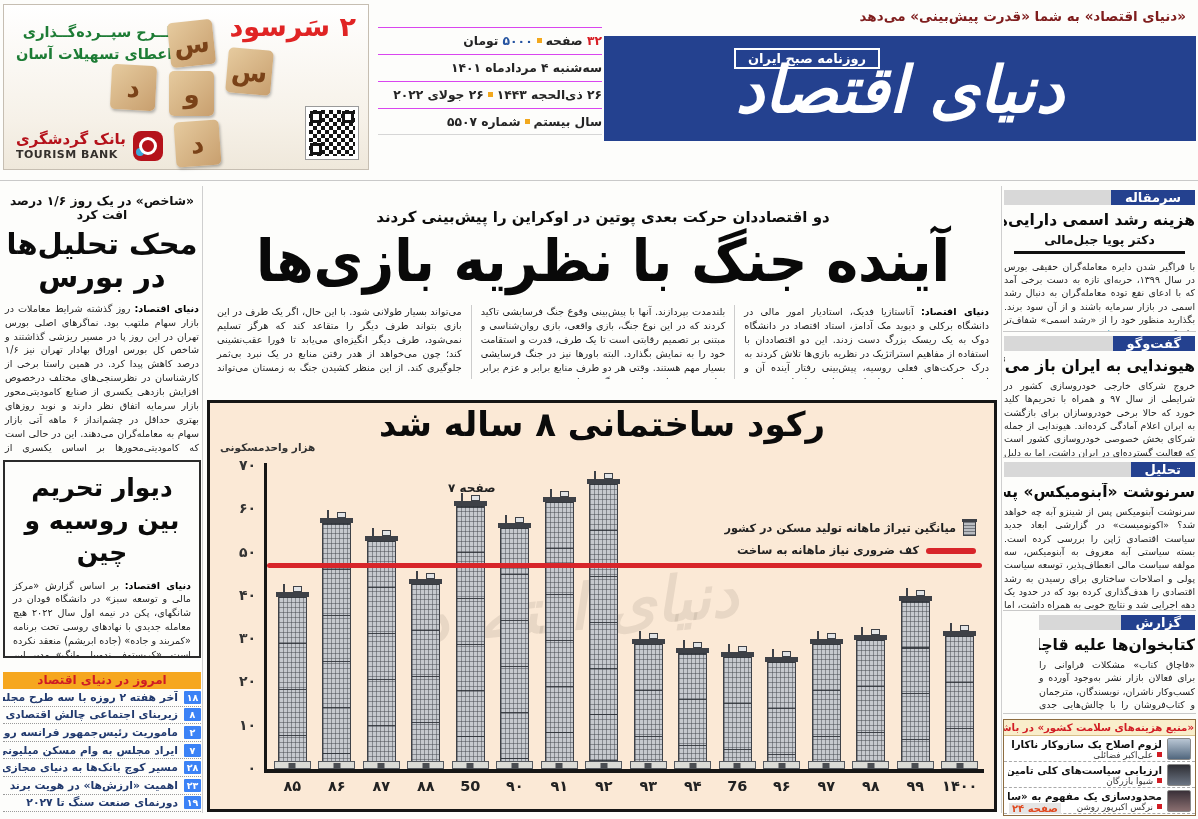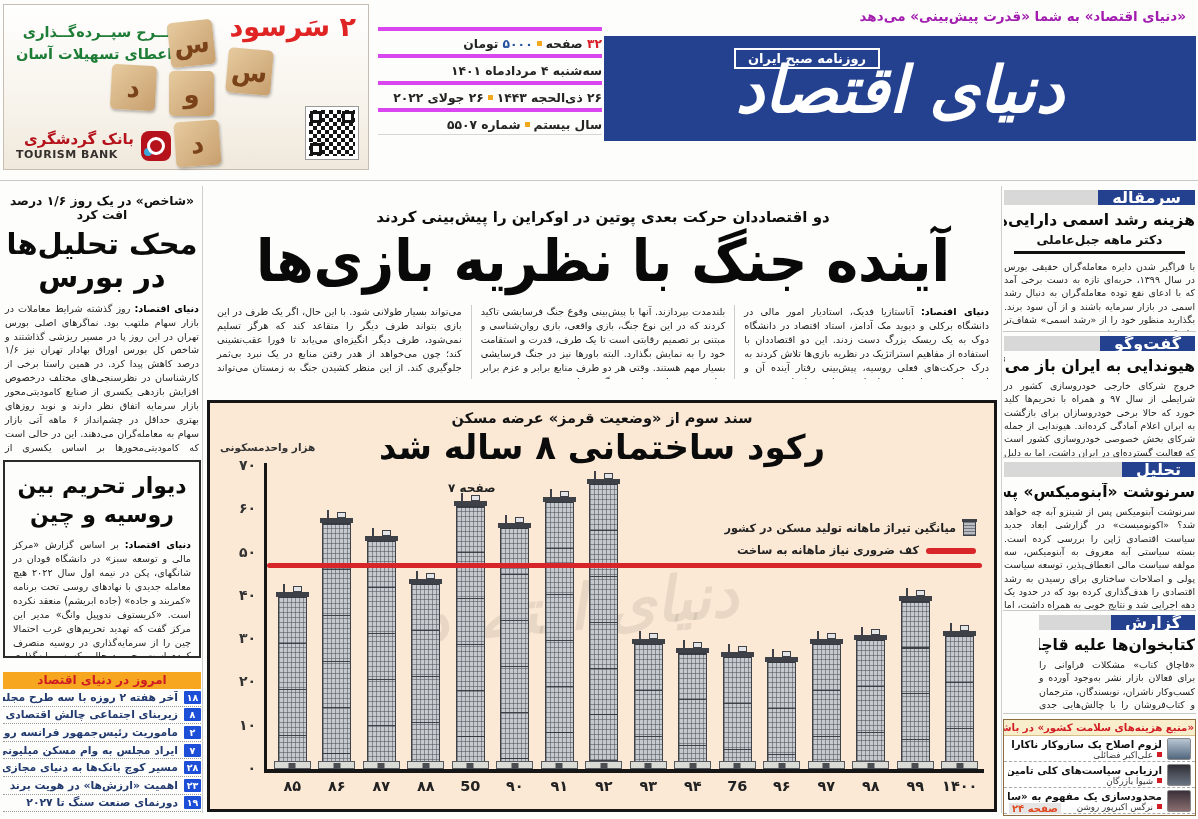--- a/index.html
+++ b/index.html
@@ -20,51 +20,51 @@
   .b2{left:60px;top:50px;} .b3{left:2px;top:44px;transform:rotate(3deg);} .b4{left:66px;top:100px;transform:rotate(-4deg);}
   .qr { position:absolute; right:10px; bottom:10px; width:52px; height:52px;
         background-image:repeating-conic-gradient(#141414 0% 25%, #ffffff 0% 50%); background-size:8px 8px;
         border:3px solid #fff; outline:1px solid #9a9a9a; }
   .qr i { position:absolute; width:12px; height:12px; border:3px solid #141414; background:#fff; }
   .qr i.c1{left:1px;top:1px;} .qr i.c2{right:1px;top:1px;} .qr i.c3{left:1px;bottom:1px;}
   .bank { position:absolute; left:12px; bottom:8px; display:flex; align-items:center; gap:7px; }
   .bank-mark { position:relative; width:30px; height:30px; background:#b5121b; border-radius:8px; flex:none; }
   .bank-mark::after { content:""; position:absolute; inset:6px; border:3px solid #fff; border-radius:50%; }
   .bank-mark .dot { position:absolute; left:3px; bottom:5px; width:8px; height:8px; background:#3ba7d9; border-radius:50%; }
-  .bank-fa { color:#b5121b; font-size:15px; font-weight:bold; line-height:1.1;margin-left:8px; }
+  .bank-fa { color:#b5121b; font-size:15px; font-weight:bold; line-height:1.1; }
   .bank-en { color:#34302c; font-size:11px; font-weight:bold; letter-spacing:.5px; direction:ltr; }
 
   .pub-info { position:absolute; left:378px; top:27px; width:224px; }
-  .info-row { height:27px; line-height:26px; border-top:4px solid #d946ef; text-align:right; font-size:12.3px; font-weight:bold; color:#242424; white-space:nowrap; overflow:hidden; }
+  .info-row { height:27px; line-height:26px; border-top:1px solid #d946ef; text-align:right; font-size:12.3px; font-weight:bold; color:#242424; white-space:nowrap; overflow:hidden; }
   .info-row:last-child { border-bottom:1px solid #d6d6d6; }
   .sq { display:inline-block; width:5px; height:5px; background:#f2a81d; margin:0 4px 2px; vertical-align:middle; }
 
-  .slogan { position:absolute; top:8px; right:12px; color:#a21caf; font-weight:bold; font-size:13.5px; }
+  .slogan { position:absolute; top:8px; right:12px; color:#7f1d1d; font-weight:bold; font-size:13.5px; }
   .banner { position:absolute; top:36px; left:604px; right:2px; height:105px; background:#24418f; }
   .paper-type { position:absolute; top:12px; left:130px; border:2px solid #fff; padding:1px 12px;
                 color:#fff; font-weight:bold; font-size:13px; white-space:nowrap; }
   .masthead-title { height:105px; line-height:108px; text-align:center; color:#fff; font-size:64px;
                     font-weight:bold; font-style:italic; letter-spacing:2px; }
   .header-rule { position:absolute; top:180px; left:0; right:0; height:1px; background:#c9c9c9; }
   .vsep { position:absolute; top:186px; bottom:6px; width:1px; background:#cfcfcf; }
 
   
   .col-left { position:absolute; left:3px; top:186px; width:198px; height:630px; }
   .a1 { height:268px; overflow:hidden; }
   .a1-kicker { font-weight:bold; font-size:12.3px; text-align:center; margin-top:8px; color:#111; }
   .big-title { font-size:29px; font-weight:900; text-align:center; line-height:1.15; margin:6px 0 7px; color:#0b0b0b; }
   .body-txt { font-size:9.6px; text-align:justify; line-height:1.45; color:#1c1c1c; padding:0 2px; }
   .lead { font-weight:bold; color:#000; }
   .pg-link { color:#2e9fc4; font-weight:bold; font-size:10.5px; white-space:nowrap; }
   .a2-box { border:2px solid #2b2b2b; margin-top:6px; padding:8px 6px 6px; height:198px; overflow:hidden; }
-  .a2-title { font-size:22px; font-weight:900; text-align:center; line-height:1.3; margin:2px 0 9px; color:#0b0b0b; }
+  .a2-title { font-size:25px; font-weight:900; text-align:center; line-height:1.3; margin:2px 0 9px; color:#0b0b0b; }
   .today { margin-top:14px; }
   .today-header { background:#f6a71f; color:#cf1b24; font-weight:bold; font-size:12px; text-align:center; height:17px; line-height:17px; }
   .today-item { display:flex; align-items:center; height:17.6px; border-bottom:1px dotted #9a9a9a; cursor:pointer; }
-  .today-badge { width:17px; height:13px; background:#1d4ed8; color:#fff; font-size:9.5px; font-weight:bold;
+  .today-badge { width:17px; height:13px; background:#3b82f6; color:#fff; font-size:9.5px; font-weight:bold;
                  text-align:center; line-height:13px; margin-left:6px; border-radius:1px; flex:none; }
   .today-label { flex:1; font-size:10.8px; font-weight:bold; color:#223a6e; text-align:right; white-space:nowrap; overflow:hidden; }
 
   
   .col-center { position:absolute; left:206px; top:186px; width:794px; height:630px; }
   .main-kicker { text-align:center; font-weight:bold; font-size:15px; margin-top:22px; color:#0d0d0d; }
   .main-headline { text-align:center; font-size:54px; font-weight:900; margin-top:4px; color:#090909; transform:scaleY(1.08); letter-spacing:-1px; }
   .lede-cols { display:flex; margin:12px 2px 0; height:74px; overflow:hidden; }
   .lede-col { flex:1; padding:0 9px; font-size:9.7px; line-height:1.44; text-align:justify; color:#1c1c1c; }
   .lede-col + .lede-col { border-left:none; }
@@ -100,21 +100,21 @@
       background-image:repeating-linear-gradient(to bottom, rgba(70,74,80,.6) 0 1px, transparent 1px 3px); }
   .mini-building::before { content:""; position:absolute; top:-3px; left:-2px; right:-2px; height:3px; background:#3e4147; }
   .mini-line { width:50px; height:6px; background:#d8252a; border-radius:3px; flex:none; }
   .watermark { position:absolute; top:168px; left:210px; font-size:62px; font-weight:bold; font-style:italic;
                color:rgba(70,55,45,.10); transform:rotate(-5deg); pointer-events:none; white-space:nowrap; }
 
   
   .col-right { position:absolute; left:1003px; top:186px; width:193px; height:631px; }
   .sb-section { overflow:hidden; border-bottom:1px solid #c9c9c9; padding:4px 1px 2px; }
   .sb-labelbar { height:15px; background:#d8d8d8; position:relative; }
-  .sb-label { position:absolute; right:0; top:0; height:15px; background:#24418f; color:#fff; font-size:16px;
+  .sb-label { position:absolute; right:0; top:0; height:15px; background:#24418f; color:#fff; font-size:13px;
               font-weight:bold; line-height:15px; padding:0 14px; }
   .sb-title { text-align:center; font-size:15.5px; font-weight:900; margin:6px 0 4px; color:#0c0c0c; white-space:nowrap; overflow:hidden; }
   .sb-author { text-align:center; font-size:12.3px; font-weight:bold; color:#111; margin-bottom:4px; }
   .sb-rule { height:2.5px; background:#111; width:90%; margin:0 auto 6px; }
   .sb-body { font-size:9.4px; line-height:1.42; text-align:justify; color:#1d1d1d; }
 
   .club { border:1px solid #8d6c40; margin-top:5px; position:relative; height:97px; overflow:hidden; background:#fff; }
   .club-title { background:#f9eecb; border-bottom:1px solid #d9c089; color:#d11c24; font-weight:bold;
                 font-size:10.2px; text-align:center; padding:2px 1px; white-space:nowrap; overflow:hidden; }
   .club-item { display:flex; align-items:center; gap:5px; padding:1px 4px; border-bottom:1px dashed #aaa; height:26px; cursor:pointer; }
@@ -225,21 +225,20 @@
   <div class="col-center">
     <div class="main-kicker">دو اقتصاددان حرکت بعدی پوتین در اوکراین را پیش‌بینی کردند</div>
     <div class="main-headline">آینده جنگ با نظریه بازی‌ها</div>
     <div class="lede-cols">
       <div class="lede-col"><span class="lead">دنیای اقتصاد:</span><span> آناستازیا فدیک، استادیار امور مالی در دانشگاه برکلی و دیوید مک آدامز، استاد اقتصاد در دانشگاه دوک به یک ریسک بزرگ دست زدند. این دو اقتصاددان با استفاده از مفاهیم استراتژیک در نظریه بازی‌ها تلاش کردند به درک حرکت‌های فعلی روسیه، پیش‌بینی رفتار آینده آن و استخراج بهترین استراتژی‌ها برای دستیابی به اهداف</span></div>
       <div class="lede-col">بلندمدت بپردازند. آنها با پیش‌بینی وقوع جنگ فرسایشی تاکید کردند که در این نوع جنگ، بازی واقعی، بازی روان‌شناسی و مبتنی بر تصمیم رقابتی است تا یک طرف، قدرت و استقامت خود را به نمایش بگذارد. البته باورها نیز در جنگ فرسایشی بسیار مهم هستند. وقتی هر دو طرف منابع برابر و عزم برابر برای پیروزی داشته باشند، جنگ فرسایشی</div>
       <div class="lede-col"><span>می‌تواند بسیار طولانی شود. با این حال، اگر یک طرف در این بازی بتواند طرف دیگر را متقاعد کند که هرگز تسلیم نمی‌شود، طرف دیگر انگیزه‌ای می‌یابد تا فورا عقب‌نشینی کند؛ چون می‌خواهد از هدر رفتن منابع در یک نبرد بی‌ثمر جلوگیری کند. از این منظر کشیدن جنگ به زمستان می‌تواند به نفع پوتین باشد </span><span class="pg-link">صفحه ۴</span></div>
     </div>
 
     <div class="chart-box">
-      <div class="ch-kicker">سند سوم از «وضعیت قرمز» عرضه مسکن</div>
       <div class="ch-title">رکود ساختمانی ۸ ساله شد</div>
       <div class="ch-page pg-link" style="color:#222">صفحه ۷</div>
       <div class="ch-unit">هزار واحدمسکونی</div>
       <div class="watermark">دنیای اقتصاد</div>
       <div class="y-axis"></div>
       <div class="x-axis"></div>
       <div id="yticks">
           <span class="ytick" style="top: 53.9px;">۷۰</span>
           <span class="ytick" style="top: 97.2px;">۶۰</span>
           <span class="ytick" style="top: 140.5px;">۵۰</span>
@@ -395,21 +394,21 @@
     </div>
   </div>
 
   <div class="col-right" id="sidebar">
 
     <div class="sb-section" style="height: 146px;">
         <div class="sb-labelbar">
           <span class="sb-label">سرمقاله</span>
         </div>
         <div class="sb-title">هزینه رشد اسمی دارایی‌ها</div>
-        <div class="sb-author">دکتر ماهه جبل‌عاملی</div>
+        <div class="sb-author">دکتر پویا جبل‌مالی</div>
         <div class="sb-rule"></div>
         <div class="sb-body"><span>با فراگیر شدن دایره معامله‌گران حقیقی بورس در سال ۱۳۹۹، حربه‌ای تازه به دست برخی آمد که با ادعای نفع توده معامله‌گران به دنبال رشد اسمی در بازار سرمایه باشند و از آن سود برند. بگذارید منظور خود را از «رشد اسمی» شفاف‌تر بیان کنیم. </span><span class="pg-link">همین صفحه</span></div>
       </div>
       <div class="sb-section" style="height: 126px;">
         <div class="sb-labelbar">
           <span class="sb-label">گفت‌وگو</span>
         </div>
         <div class="sb-title">هیوندایی به ایران باز می‌گردد؟</div>
         <div class="sb-body"><span>خروج شرکای خارجی خودروسازی کشور در شرایطی از سال ۹۷ و همراه با تحریم‌ها کلید خورد که حالا برخی خودروسازان برای بازگشت به ایران اعلام آمادگی کرده‌اند. هیوندایی از جمله شرکای بخش خصوصی خودروسازی کشور است که فعالیت گسترده‌ای در ایران داشت، اما به دلیل تحریم‌ها مجبور به خروج از کشورمان شد. حالا این شرکت اعلام کرده است که در صورت لغو تحریم‌ها آماده سرمایه‌گذاری در ایران است. </span></div>
       </div>

